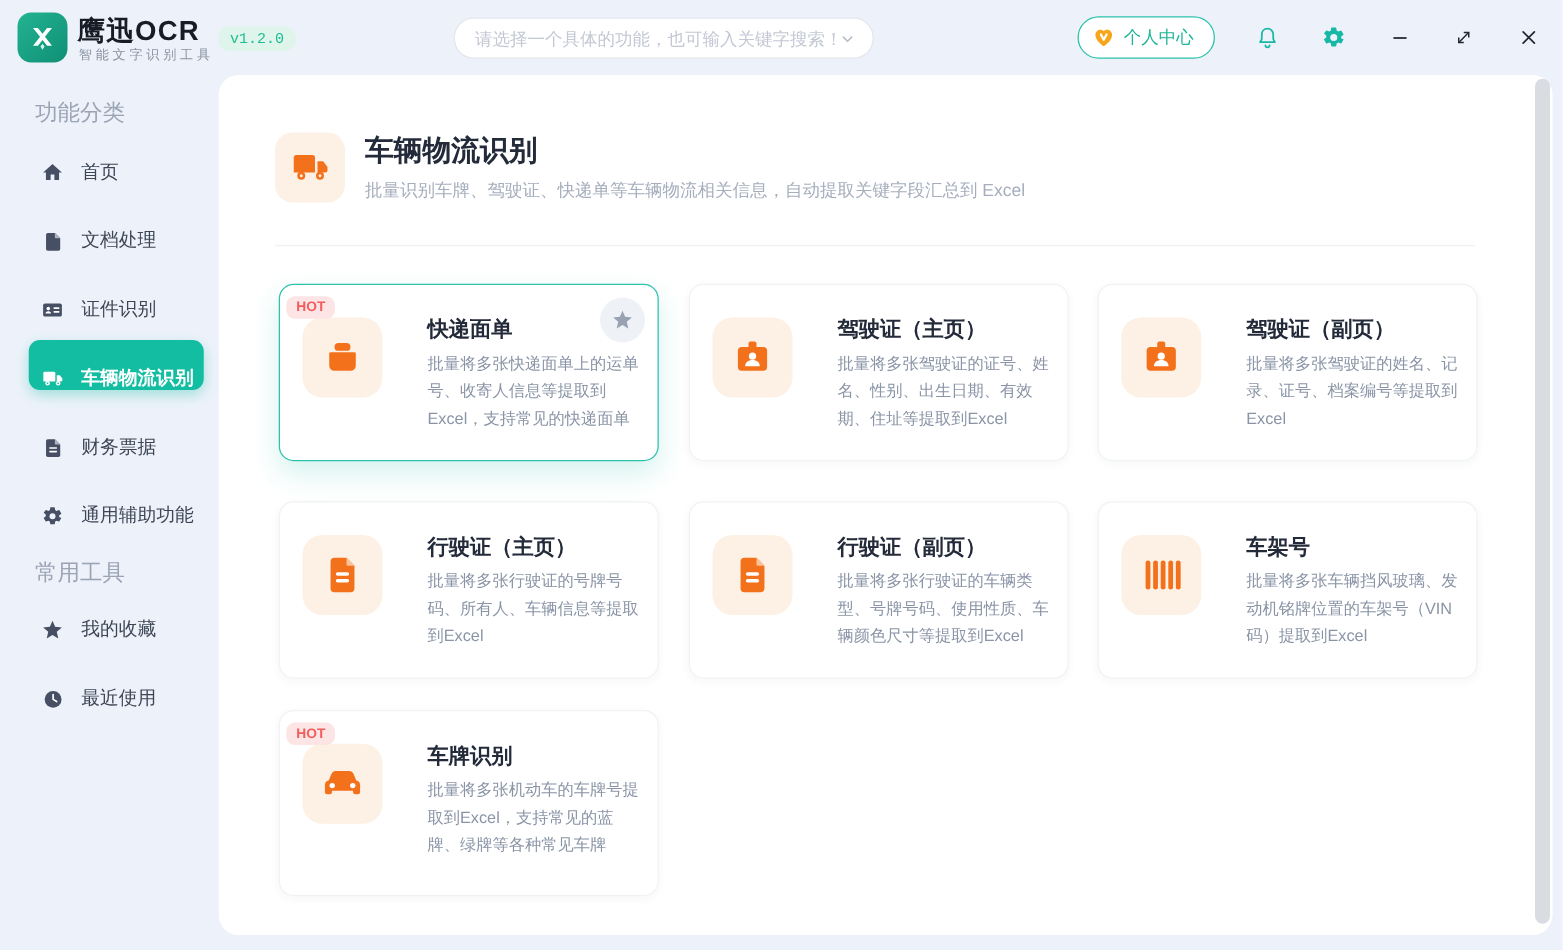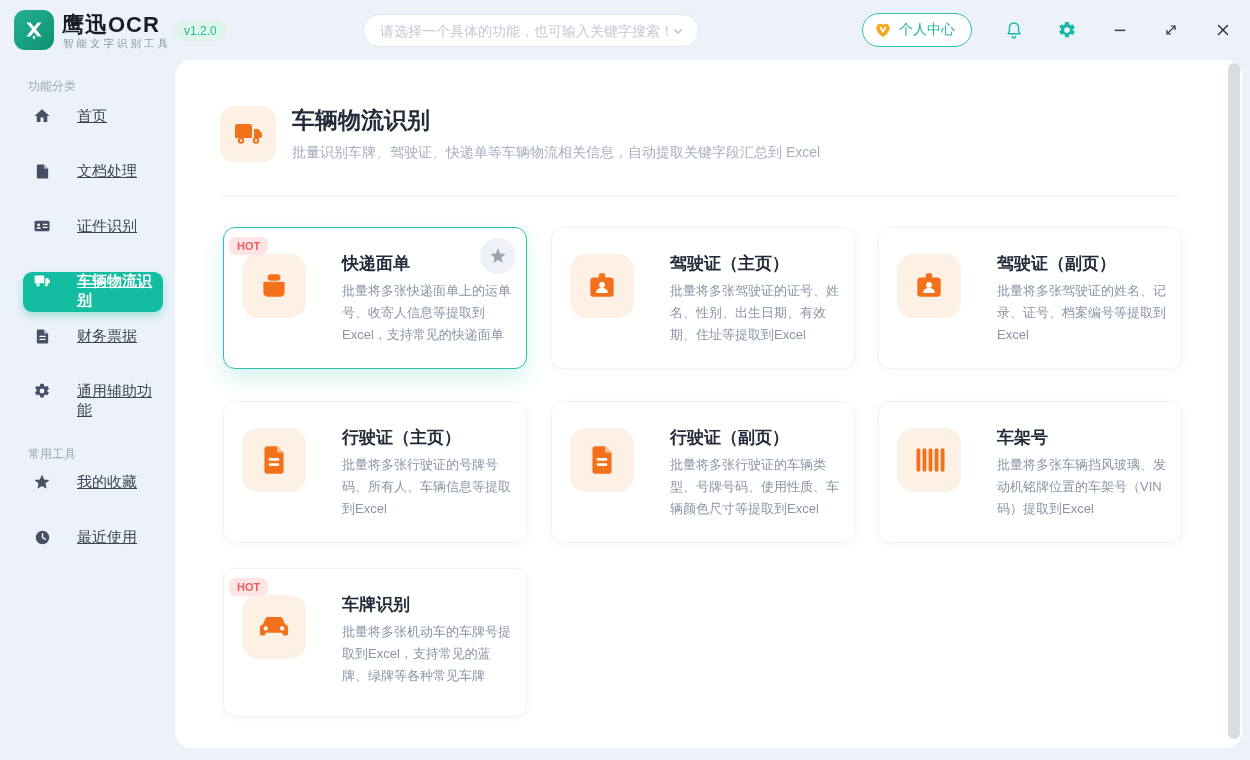--- a/index.html
+++ b/index.html
@@ -7,35 +7,35 @@
   body { font-family:"Liberation Sans","DejaVu Sans",sans-serif; background:#edf2fa; overflow:hidden; }
   #window { position:relative; width:1250px; height:760px; background:#edf2fa; }
 
   
   #topbar { position:absolute; left:0; top:0; width:1250px; height:70px; }
   .logo-sq { position:absolute; left:14px; top:10px; width:40px; height:40px; border-radius:11px;
              background:linear-gradient(135deg,#23b392,#0f8f75); display:flex; align-items:center; justify-content:center; }
   .brand { position:absolute; left:62px; top:10px; font-size:22px; font-weight:bold; color:#181c26; letter-spacing:1px; }
   .brand-sub { position:absolute; left:63px; top:37px; font-size:10.5px; color:#8b94a3; letter-spacing:3px; }
   .version { position:absolute; left:174px; top:21px; background:#dff5eb; color:#1fbd93; font-size:12px;
-             padding:3px 10px; border-radius:10px; }
+             padding:3px 10px; border-radius:10px;font-family:Liberation Mono, monospace; }
   .searchbox { position:absolute; left:363px; top:14px; width:336px; height:33px; background:#fff;
                border:1px solid #e3e6ec; border-radius:16px; display:flex; align-items:center; padding:0 12px 0 16px; }
   .searchbox input { flex:1; border:none; outline:none; font-size:14px; color:#7f1d1d; background:transparent;
                      font-family:"Liberation Sans","DejaVu Sans",sans-serif; }
   .searchbox input::placeholder { color:#c3c8d4; }
   .user-center { position:absolute; left:862px; top:13px; height:34px; padding:0 16px 0 10px; display:flex; align-items:center; gap:6px;
                  background:#fff; border:1px solid #2cc2ad; border-radius:17px; color:#1db598; font-size:14px; cursor:pointer; }
   .tb-icon { position:absolute; top:19px; width:22px; height:22px; display:flex; align-items:center; justify-content:center; }
 
   
   #sidebar { position:absolute; left:0; top:60px; width:175px; height:700px; }
-  .side-sec { position:absolute; left:28px; font-size:12px; color:#9ba4b5; }
+  .side-sec { position:absolute; left:28px; font-size:18px; color:#9ba4b5; }
   .side-item { position:absolute; left:23px; width:140px; height:40px; border-radius:9px; display:flex;
-               align-items:flex-start; padding-left:10px; gap:26px; cursor:pointer; color:#3d4655; font-size:15px;text-decoration:underline; }
+               align-items:flex-end; padding-left:10px; gap:14px; cursor:pointer; color:#3d4655; font-size:15px; }
   .side-item .si-icon { width:18px; height:18px; display:flex; align-items:center; justify-content:center; }
   .side-item.active { background:#13bda1; color:#fff; font-weight:bold; box-shadow:0 4px 10px rgba(19,189,161,.35); }
 
   
   #main { position:absolute; left:175px; top:60px; width:1067px; height:688px; background:#fff; border-radius:16px; }
   .head-icon { position:absolute; left:45px; top:46px; width:56px; height:56px; border-radius:14px; background:#fdf0e4;
                display:flex; align-items:center; justify-content:center; }
   .page-title { position:absolute; left:117px; top:45px; font-size:23px; font-weight:bold; color:#232a39; }
   .page-sub { position:absolute; left:117px; top:84px; font-size:14px; color:#a6aebd; }
   .divider { position:absolute; left:45px; top:136px; width:960px; height:1px; background:#eef0f4; }

